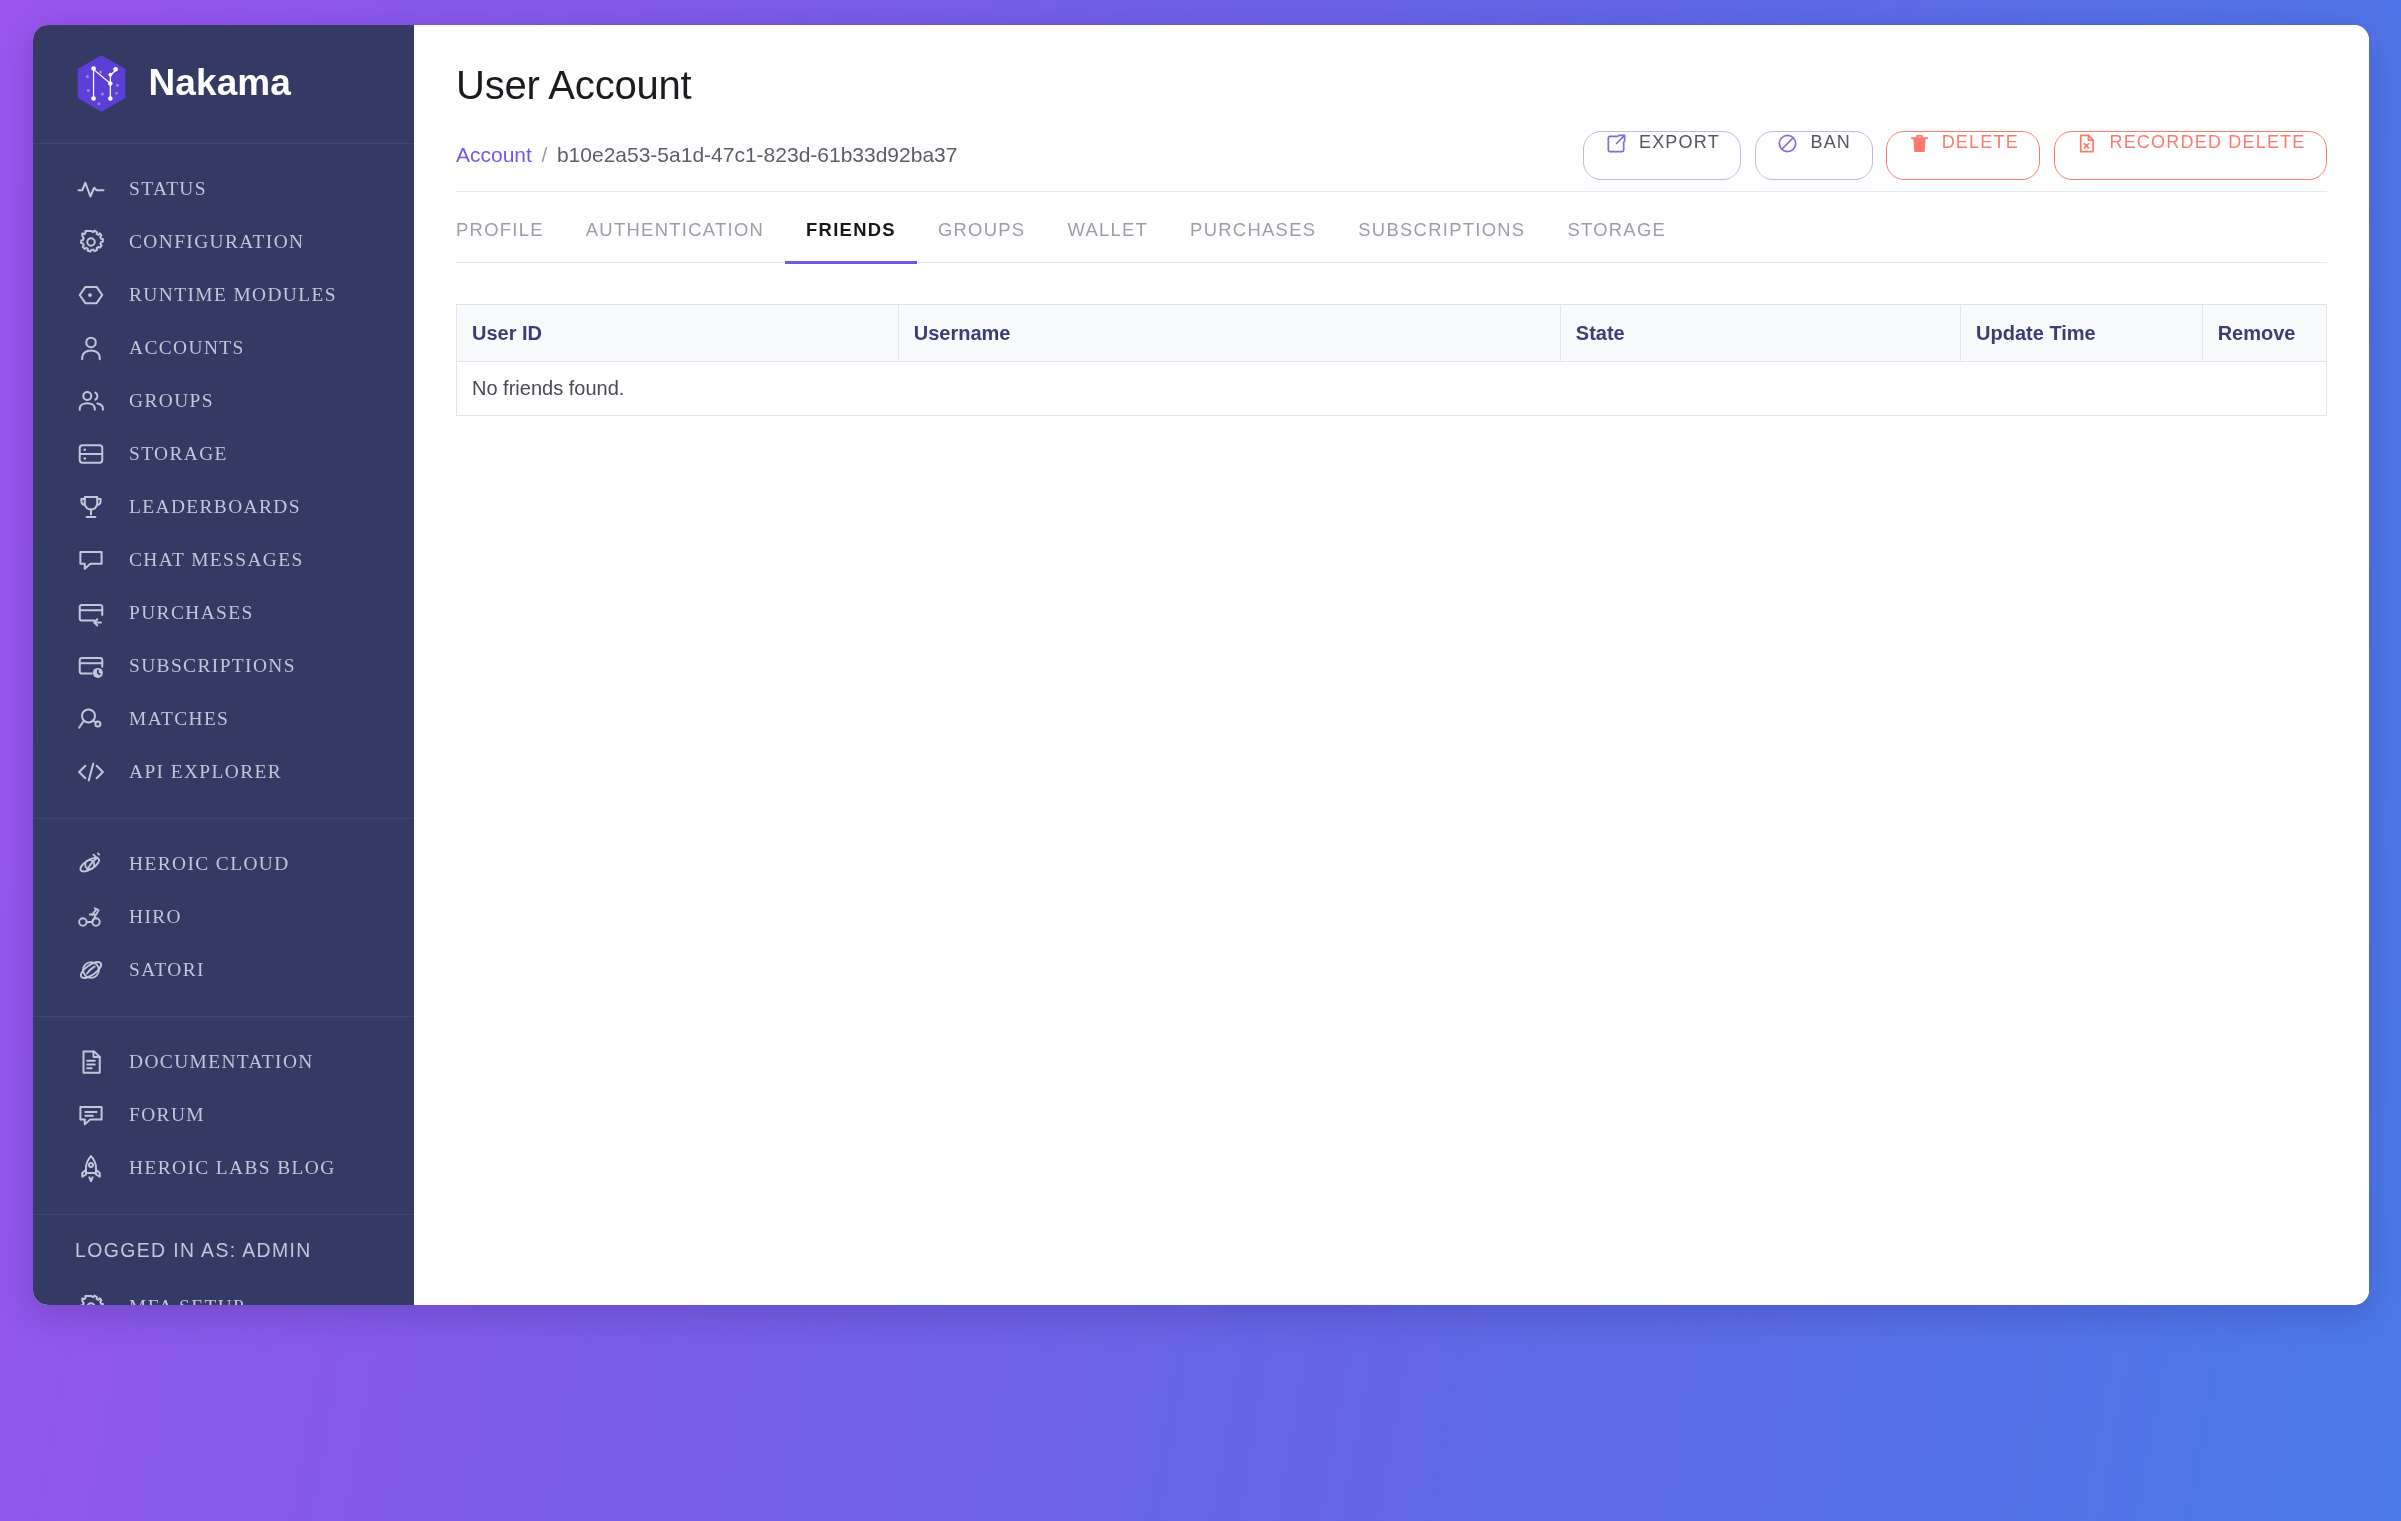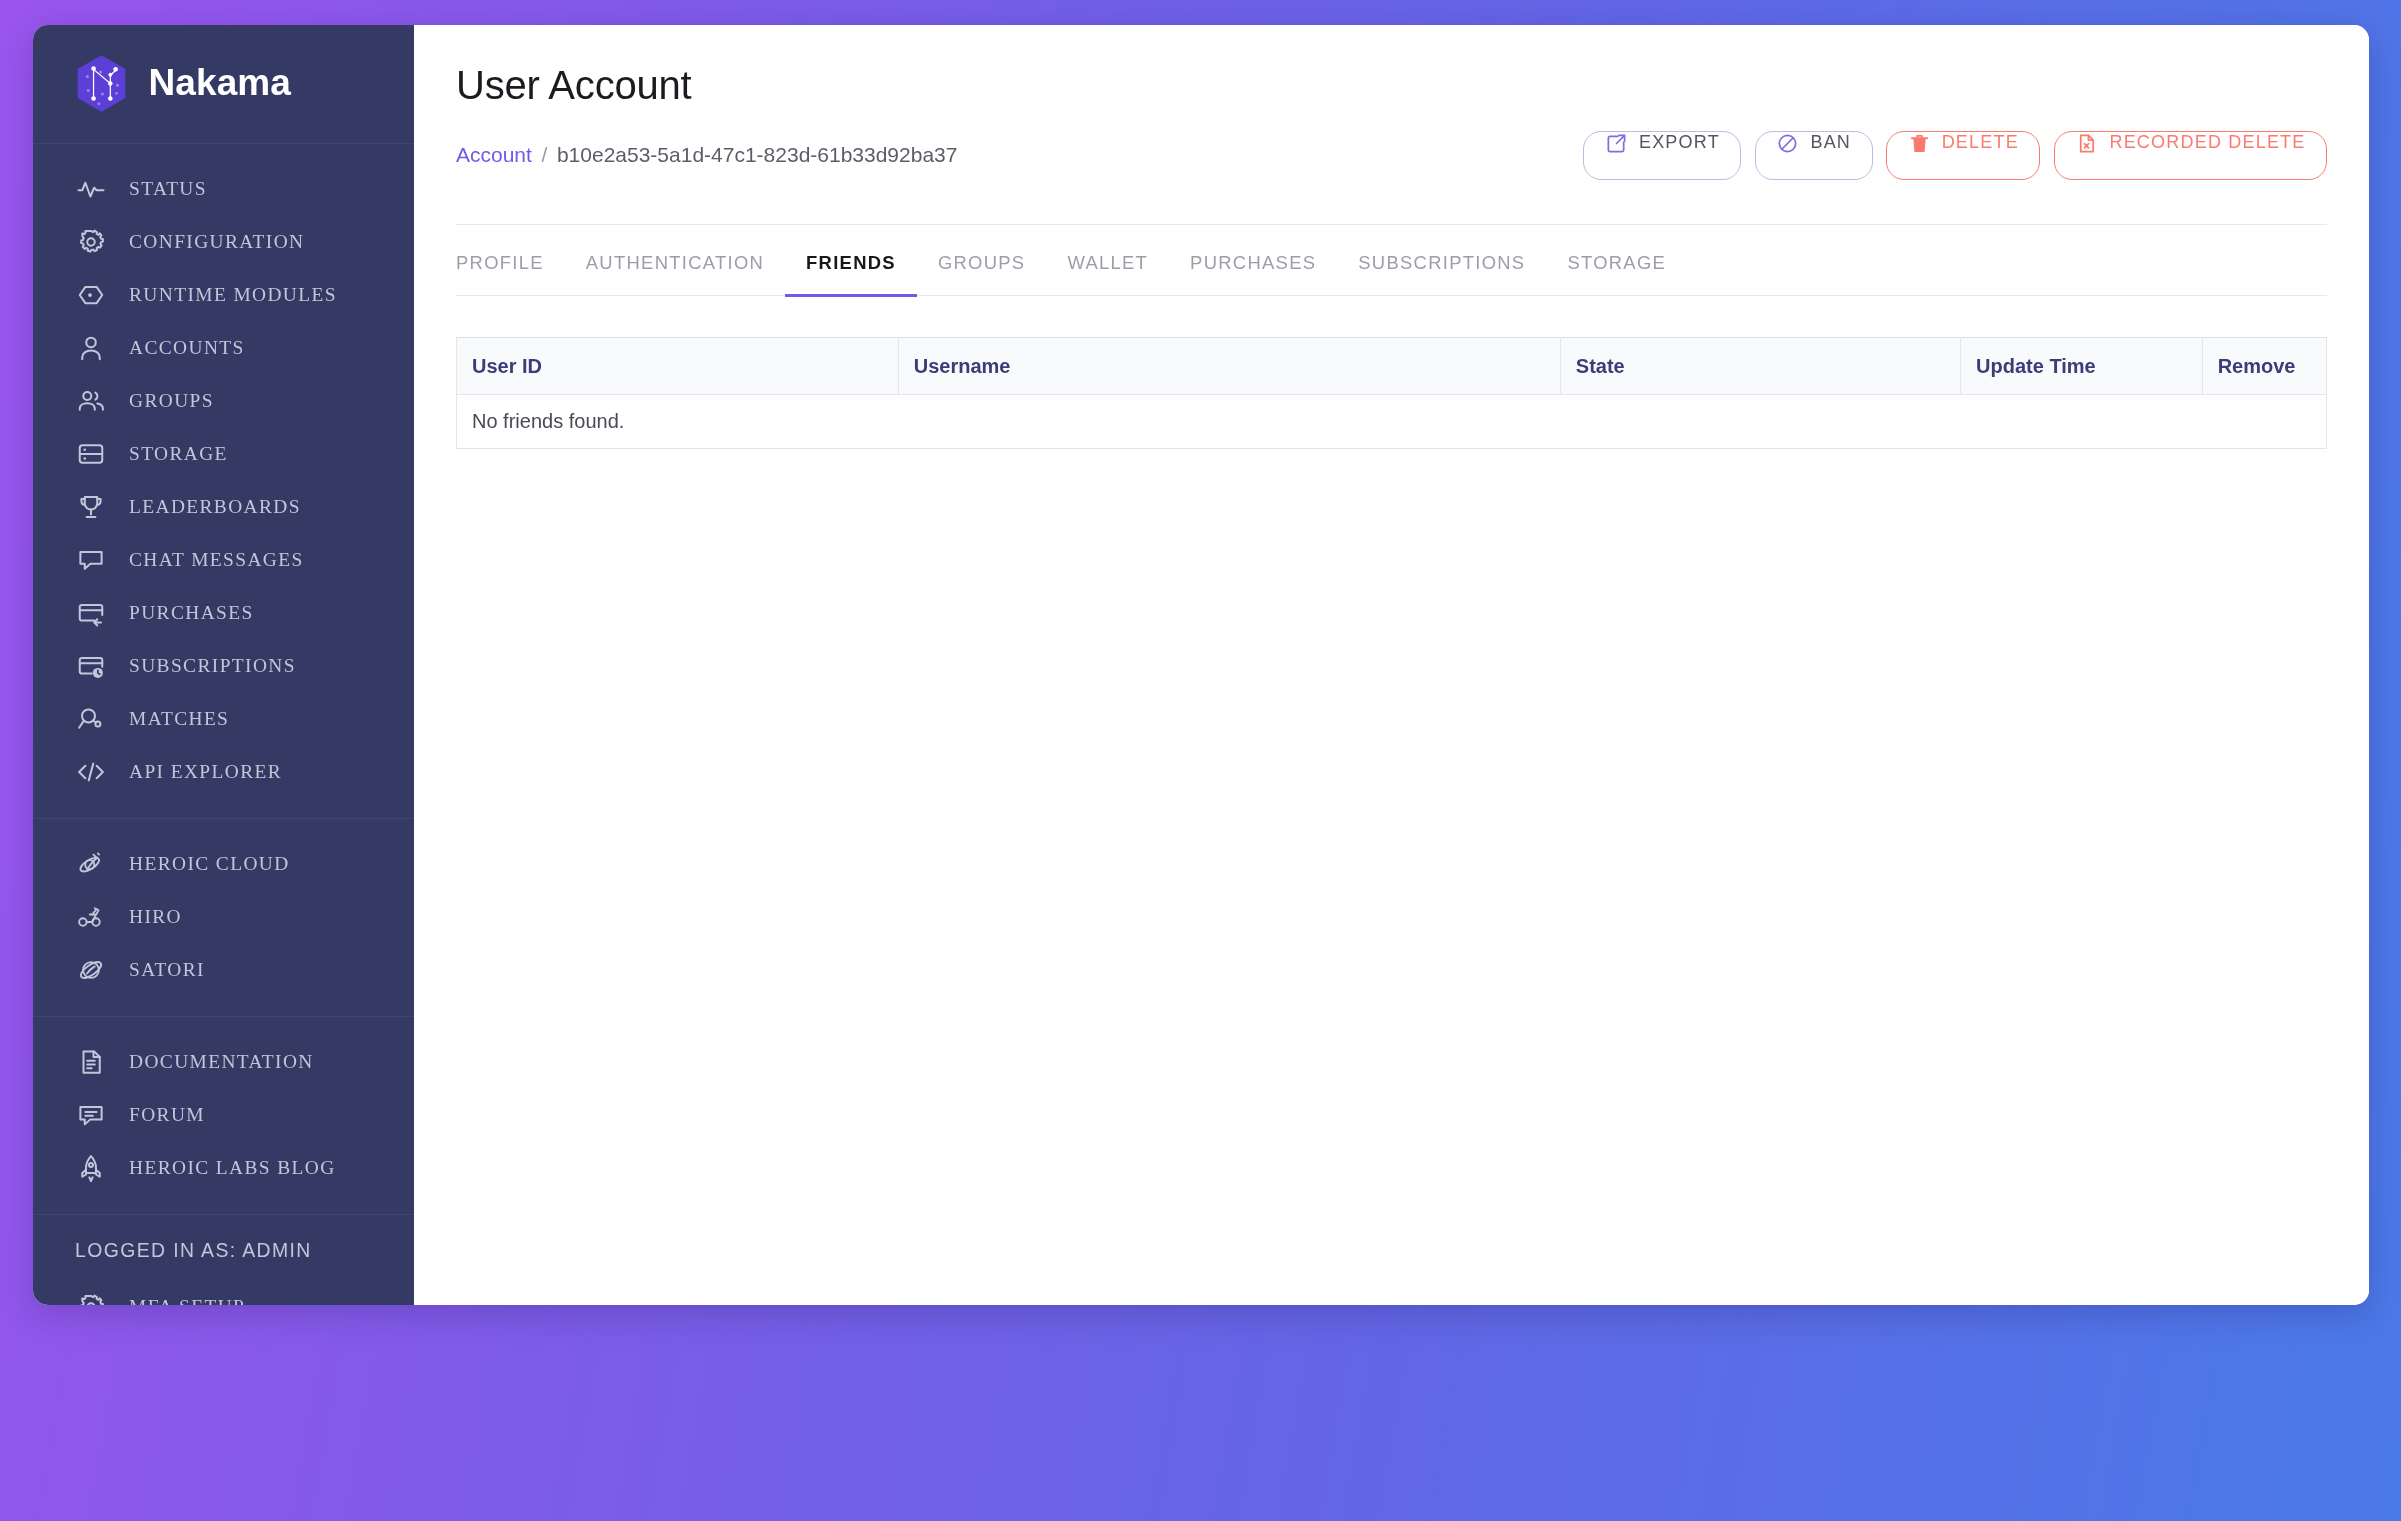--- a/index.html
+++ b/index.html
@@ -111,21 +111,21 @@
     font-weight: 400;
     color: #1b1b20;
     letter-spacing: -0.2px;
     margin-bottom: 23px;
   }
 
   .crumb-row {
     display: flex;
     align-items: center;
     justify-content: space-between;
-    padding-bottom: 44px;
+    padding-bottom: 11px;
     border-bottom: 1.4px solid #e6e7f0;
   }
 
   .breadcrumb {
     display: flex;
     align-items: baseline;
     gap: 9.6px;
     font-size: 21px;
     color: #6d6d78;
   }

